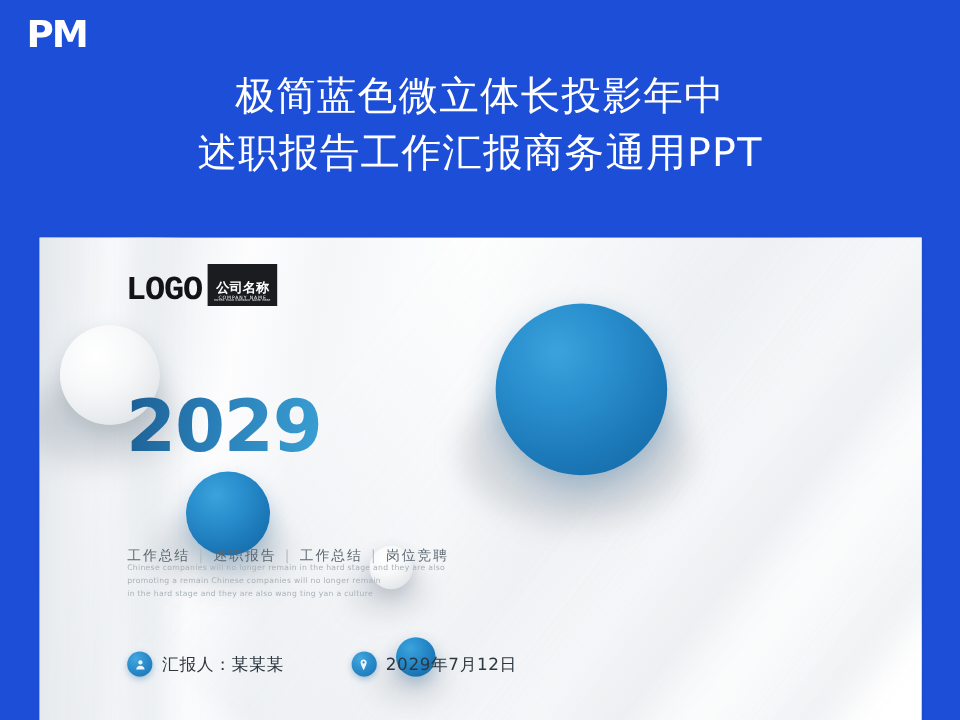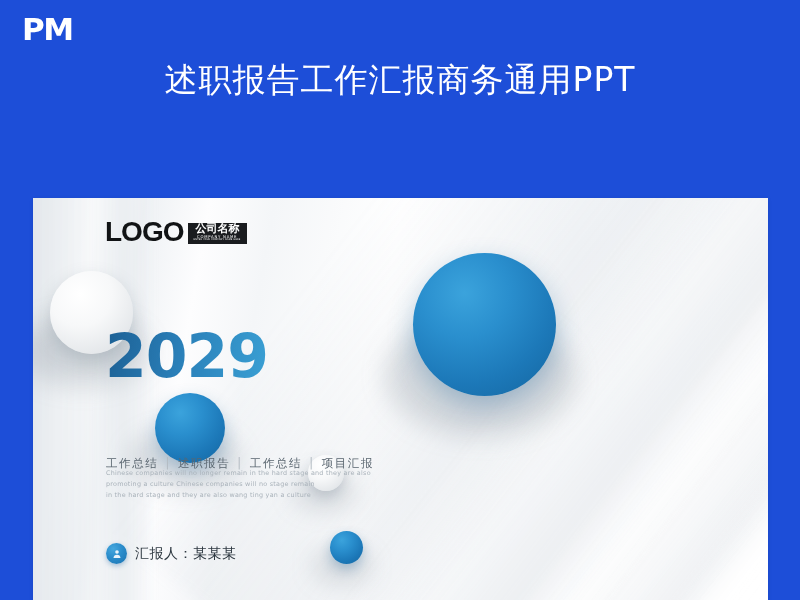--- a/index.html
+++ b/index.html
@@ -160,25 +160,25 @@
     display: flex;
     align-items: flex-end;
     gap: 5px;
   }
   #slide-logo-word {
     font-size: 28px;
     font-weight: bold;
     color: #111315;
     letter-spacing: -1px;
     line-height: 0.85;
-    font-family: Liberation Sans, sans-serif;
+    font-family: Liberation Mono, monospace;
   }
   #slide-logo-badge {
     background: #1a1c1f;
-    padding: 0 3px 2px 3px;
+    padding: 14px 3px 2px 3px;
     display: flex;
     flex-direction: column;
     align-items: center;
     line-height: 1;
   }
   #slide-logo-cn {
     color: #ffffff;
     font-size: 11px;
     font-weight: bold;
     letter-spacing: 0px;
@@ -288,20 +288,21 @@
   #meta-gap { width: 56px; }
 </style>
 </head>
 <body>
 
 <div id="page">
 
   <div id="brand-logo">PM</div>
 
   <div id="page-heading">
+    <span class="hl">极简蓝色微立体长投影年中</span>
     <span class="hl">述职报告工作汇报商务通用PPT</span>
   </div>
 
   <div id="slide-card">
 
     <div class="sweep" id="sweep-left"></div>
     <div class="sweep" id="sweep-left2"></div>
     <div class="sweep" id="sweep-a"></div>
     <div class="sweep" id="sweep-b"></div>
     <div class="sweep" id="sweep-c"></div>
@@ -323,37 +324,46 @@
       <div id="slide-logo-badge">
         <div id="slide-logo-cn">公司名称</div>
         <div id="slide-logo-en">COMPANY NAME</div>
         <div id="slide-logo-sub">ENTER YOUR COMPANY NAME HERE</div>
       </div>
     </div>
 
     <div id="slide-year">2029</div>
 
 
-    <div id="slide-tags"><span>工作总结</span><span class="sep">|</span><span>述职报告</span><span class="sep">|</span><span>工作总结</span><span class="sep">|</span><span>项目汇报</span></div>
+    <div id="slide-tags"><span>工作总结</span><span class="sep">|</span><span>述职报告</span><span class="sep">|</span><span>工作总结</span><span class="sep">|</span><span>岗位竞聘</span></div>
 
     <div id="slide-desc">
         <span>Chinese companies will no longer remain in the hard stage and they are also</span>
-        <span>promoting a culture Chinese companies will no stage remain</span>
+        <span>promoting a remain Chinese companies will no longer remain</span>
         <span>in the hard stage and they are also wang ting yan a culture</span>
       </div>
 
     <div id="slide-meta">
       <div class="meta-item">
         <span class="meta-icon">
           <svg width="12" height="12" viewBox="0 0 24 24" aria-hidden="true">
             <circle cx="12" cy="8" r="3.6" fill="#eaf4fb"></circle>
             <path d="M5 20c0-3.9 3.1-6.4 7-6.4s7 2.5 7 6.4z" fill="#eaf4fb"></path>
           </svg>
         </span>
         <span class="meta-label">汇报人：某某某</span>
       </div>
 
       <div id="meta-gap"></div>
 
+      <div class="meta-item">
+        <span class="meta-icon">
+          <svg width="12" height="12" viewBox="0 0 24 24" aria-hidden="true">
+            <path d="M12 3c-2.8 0-5 2.2-5 5 0 3.6 5 13 5 13s5-9.4 5-13c0-2.8-2.2-5-5-5z" fill="#eaf4fb"></path>
+            <circle cx="12" cy="8" r="1.9" fill="#2a8ccb"></circle>
+          </svg>
+        </span>
+        <span class="meta-label">2029年7月12日</span>
+      </div>
     </div>
 
   </div>
 </div>
 
 </body></html>

